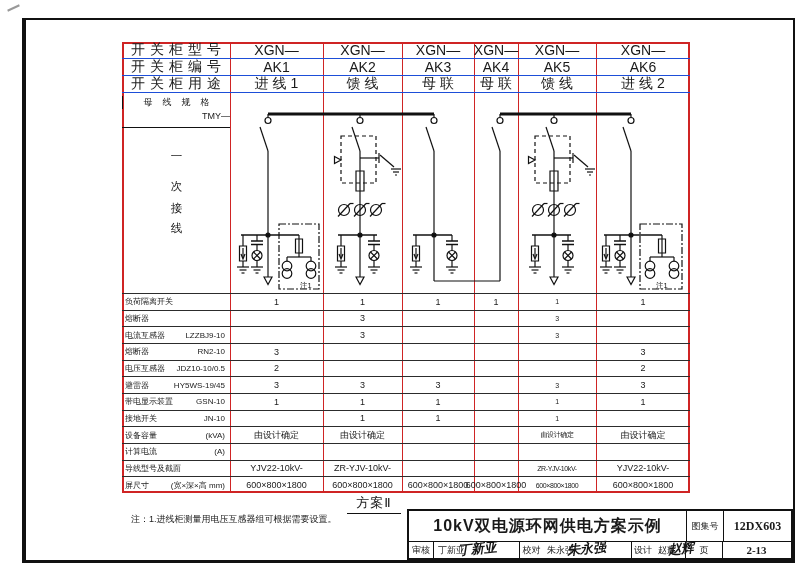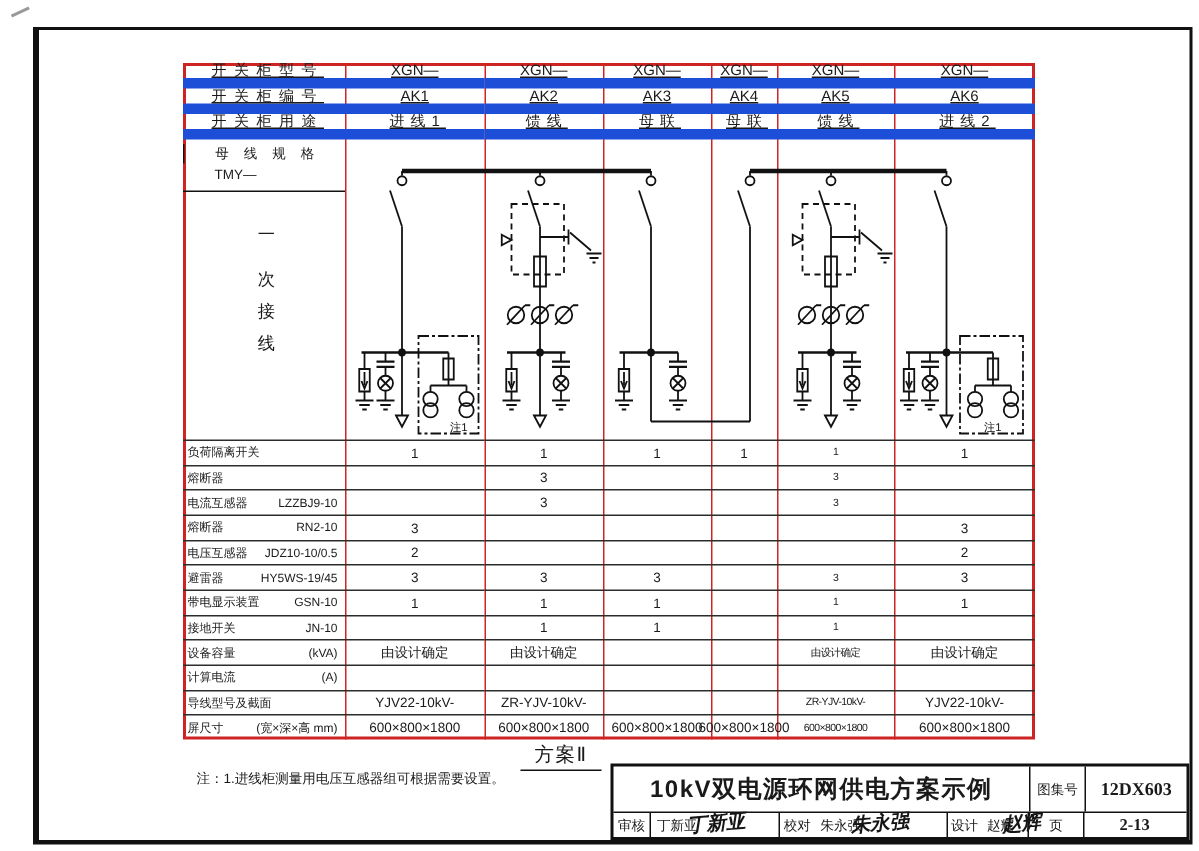--- a/index.html
+++ b/index.html
@@ -14,29 +14,29 @@
   .corner-mark{left:7px;top:7px;width:13px;height:2px;background:#999;transform:rotate(-25deg);}
 
   
   .red-frame{left:122px;top:42px;width:568px;height:451px;border:2px solid #cf2424;box-sizing:border-box;}
   .redv{top:42px;height:451px;width:1px;background:#cf2424;}
 
   
   .hdr-grid{left:122px;top:42px;width:568px;height:51px;display:grid;
     grid-template-columns:108px 93px 79px 72px 44px 78px 94px;grid-auto-rows:17px;}
   .t-row{display:contents;}
-  .hc{display:flex;align-items:center;justify-content:center;font-size:10px;
-      border-bottom:7px solid #1d4ed8;white-space:nowrap;text-decoration:underline;}
+  .hc{display:flex;align-items:center;justify-content:center;font-size:14px;
+      border-bottom:1px solid #1d4ed8;white-space:nowrap;}
   .tl{letter-spacing:5px;text-indent:5px;}
   .hdr-grid .t-row:nth-child(3) .tv{letter-spacing:4px;text-indent:4px;}
 
   
   .busbar-cell{left:122px;top:93px;width:108px;height:35px;border-bottom:1.5px solid #111;box-sizing:border-box;font-size:9px;}
   .busbar-cell .bl{letter-spacing:10px;text-indent:10px;text-align:center;margin-top:3px;}
-  .busbar-cell .bs{padding-left:21px;margin-top:2px;}
+  .busbar-cell .bs{padding-left:21px;margin-top:2px;text-align:right;}
   .vlabel-wrap{left:122px;top:128px;width:108px;height:165px;display:flex;justify-content:center;}
   .vlabel{writing-mode:vertical-rl;text-orientation:upright;letter-spacing:21px;font-size:11.5px;padding-top:22px;}
 
   
   .schematic{left:122px;top:93px;}
   svg *{vector-effect:non-scaling-stroke;}
 
   
   .eq-grid{left:122px;top:293px;width:460px;height:200px;display:grid;
     grid-template-columns:108px 93px 79px 72px 44px 78px 94px;grid-auto-rows:16.666px;}

